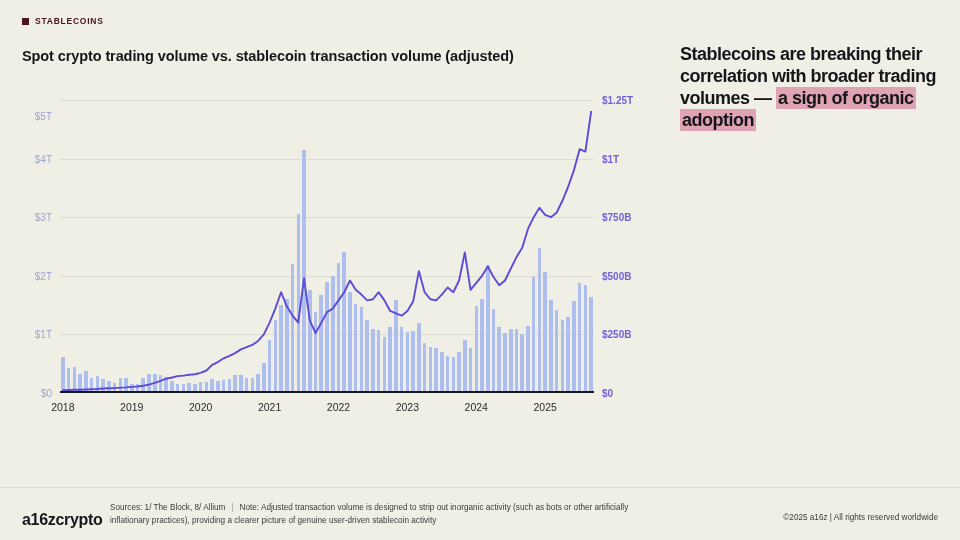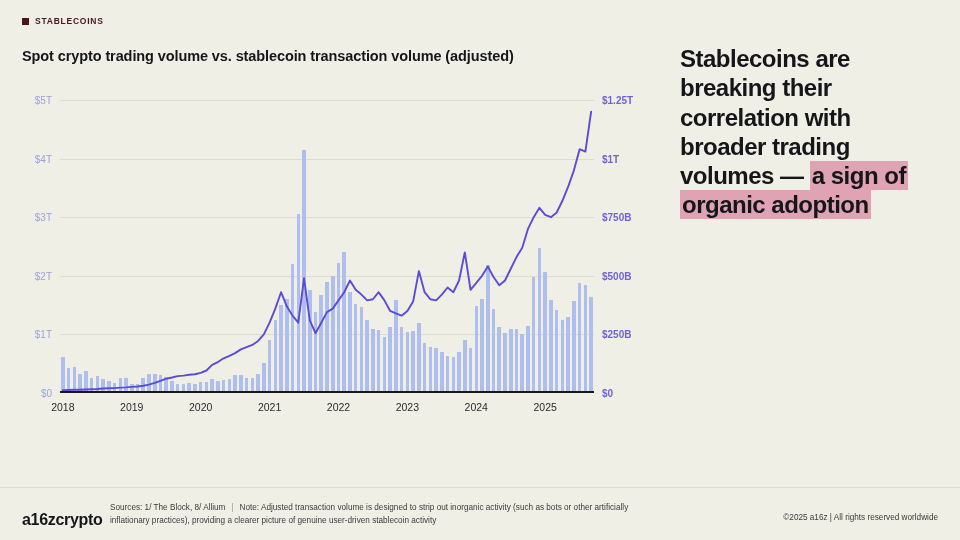--- a/index.html
+++ b/index.html
@@ -66,21 +66,21 @@
     display:flex;align-items:center;gap:22px;
   }
   .lg-item{display:flex;align-items:center;gap:7px;}
   .lg-sw-bar{width:11px;height:11px;background:#aebeef;display:block;}
   .lg-sw-line{width:18px;height:3px;background:#5b4bd6;display:block;}
   .lg-text{font-size:9.5px;color:#2b2b2b;}
 
   
   .headline{
     position:absolute;left:680px;top:44px;width:262px;
-    font-size:24px;line-height:1.22;font-weight:bold;
+    font-size:18px;line-height:1.22;font-weight:bold;
     letter-spacing:-.5px;color:#15161a;
   }
   .headline .hl{
     background:#dfa3b4;
     box-decoration-break:clone;
     -webkit-box-decoration-break:clone;
     padding:1px 2px;
   }
 
   
@@ -121,21 +121,21 @@
           <div class="gridline" style="top: 117.2px;"></div>
           <div class="gridline" style="top: 58.6px;"></div>
           <div class="gridline" style="top: 0px;"></div>
         </div>
       <div id="yticks-left">
           <div class="ytick left" style="top: 293px;">$0</div>
           <div class="ytick left" style="top: 234.4px;">$1T</div>
           <div class="ytick left" style="top: 175.8px;">$2T</div>
           <div class="ytick left" style="top: 117.2px; margin-left: 28px;">$3T</div>
           <div class="ytick left" style="top: 58.6px;">$4T</div>
-          <div class="ytick left" style="top: 0px;">$5T</div>
+          <div class="ytick left" style="top: 16px;">$5T</div>
         </div>
       <div id="yticks-right">
           <div class="ytick right" style="top: 293px;">$0</div>
           <div class="ytick right" style="top: 234.4px;">$250B</div>
           <div class="ytick right" style="top: 175.8px;">$500B</div>
           <div class="ytick right" style="top: 117.2px;">$750B</div>
           <div class="ytick right" style="top: 58.6px;">$1T</div>
           <div class="ytick right" style="top: 0px;">$1.25T</div>
         </div>
       <div class="bars" id="bars">

